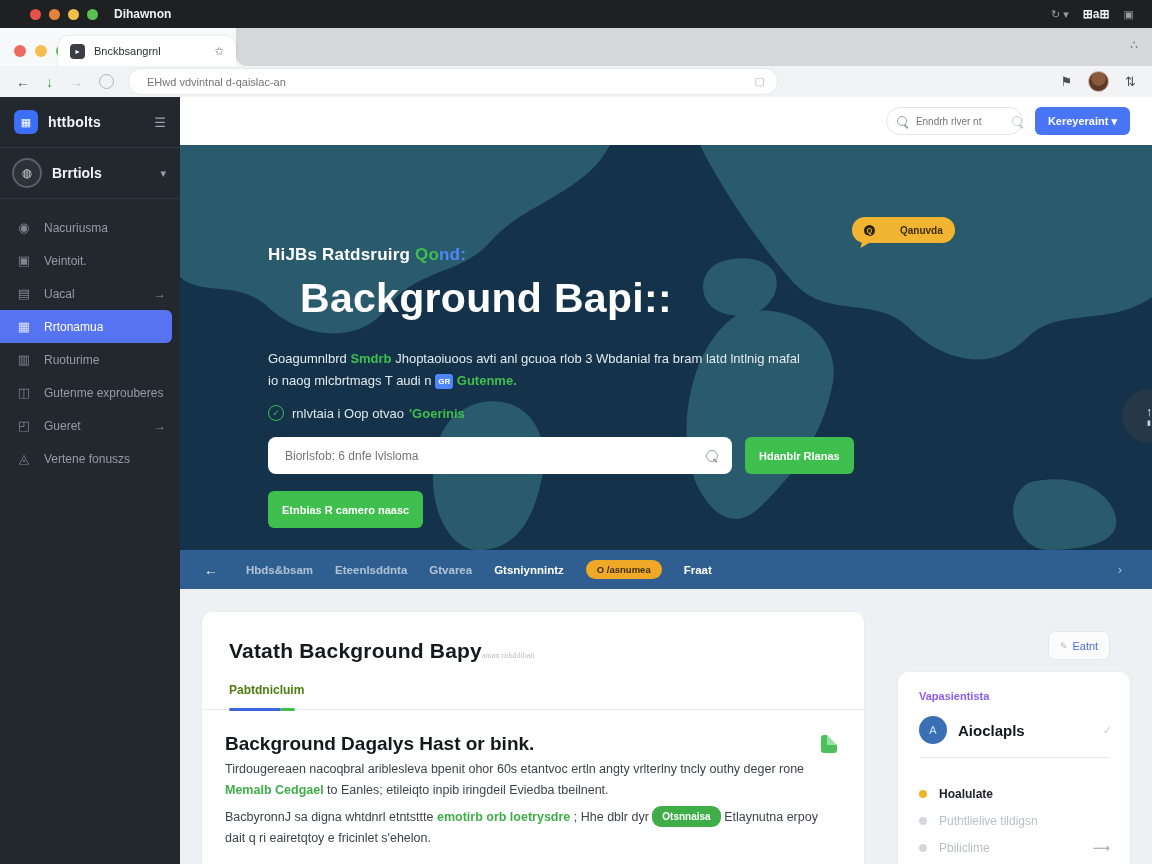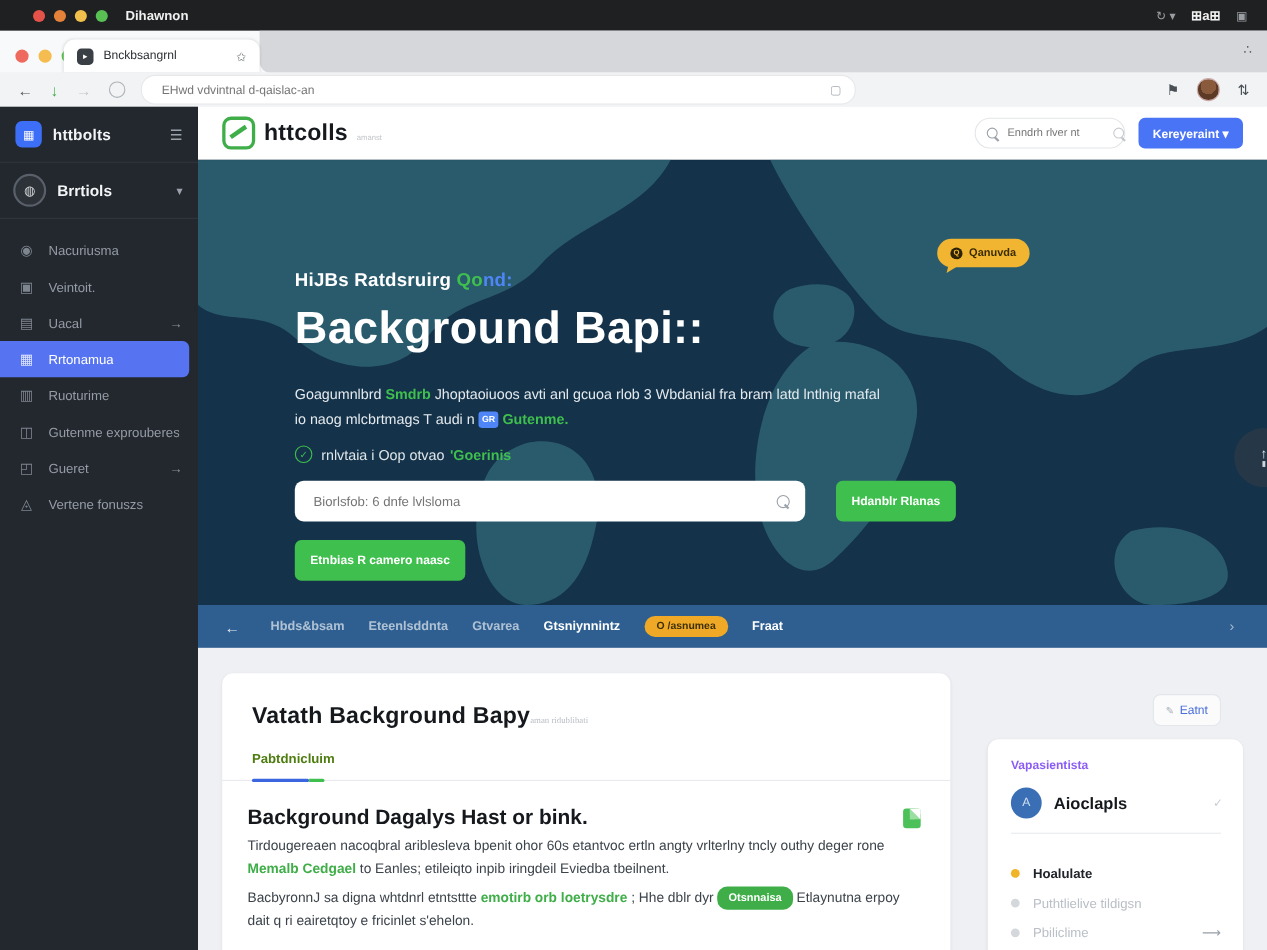--- a/index.html
+++ b/index.html
@@ -80,42 +80,42 @@
   .hd-search input{border:none;outline:none;background:transparent;width:84px;margin-left:7px;
     font-size:10px;color:#9aa1a9;font-family:"Liberation Sans",sans-serif;}
   .hd-search .mag.end{opacity:.55;}
   .hd-btn{height:28px;padding:0 13px;background:#4a74f6;color:#fff;font-size:11px;font-weight:bold;
     border:none;border-radius:6px;display:flex;align-items:center;}
   
   .hero{position:absolute;left:180px;top:145px;width:972px;height:405px;background:#143249;overflow:hidden;}
   .hero svg.map{position:absolute;left:0;top:0;}
   .hero-inner{position:absolute;left:88px;top:0;width:700px;}
   .bubble{position:absolute;left:672px;top:72px;background:#f2b531;border-radius:13px;height:26px;
-    display:flex;align-items:center;padding:0 12px;color:#3a2d05;font-size:10px;font-weight:bold;}
+    display:flex;align-items:center;padding:0 12px;color:#3a2d05;font-size:10px;font-weight:bold;gap:19px;}
   .bubble:after{content:"";position:absolute;left:10px;bottom:-7px;border:7px solid transparent;border-top-color:#f2b531;border-left-color:#f2b531;transform:rotate(14deg);}
   .bubble .bdot{width:11px;height:11px;border-radius:50%;background:#2c2304;margin-right:6px;color:#f2b531;font-size:7px;display:flex;align-items:center;justify-content:center;}
   .eyebrow{position:absolute;top:100px;font-size:17px;font-weight:bold;color:#ffffff;letter-spacing:.2px;white-space:nowrap;}
   .eyebrow .g{color:#3fbf4e;} .eyebrow .b{color:#4f86f7;}
-  .hero-title{position:absolute;top:130px;font-size:41px;font-weight:bold;color:#ffffff;letter-spacing:.3px;white-space:nowrap;}
+  .hero-title{position:absolute;top:130px;font-size:41px;font-weight:bold;color:#ffffff;letter-spacing:.3px;white-space:nowrap;margin-left:32px;}
   .hero-desc{position:absolute;top:203px;width:545px;font-size:13px;line-height:1.68;color:#e4eaee;}
   .hero-desc .lnk{color:#3fbf4e;font-weight:bold;}
   .gr-badge{display:inline-block;background:#4f86f7;color:#fff;font-size:8px;font-weight:bold;
     border-radius:3px;padding:1px 3px;vertical-align:1px;}
   .checkline{position:absolute;top:260px;display:flex;align-items:center;font-size:13px;color:#dfe6ea;white-space:nowrap;}
   .checkline .ring{width:14px;height:14px;border:1.6px solid #3fbf4e;border-radius:50%;color:#3fbf4e;
     font-size:9px;display:flex;align-items:center;justify-content:center;margin-right:8px;}
   .checkline .lnk{color:#3fbf4e;font-weight:bold;margin-left:5px;}
   .hero-searchrow{position:absolute;top:292px;display:flex;align-items:center;}
   .hero-search{width:464px;height:37px;background:#fff;border-radius:8px;display:flex;align-items:center;}
   .hero-search input{border:none;outline:none;flex:1;margin-left:15px;font-size:12px;color:#9ba3ab;
     font-family:"Liberation Sans",sans-serif;}
   .hero-search .mag{margin-right:14px;width:10px;height:10px;}
   .btn-green{height:37px;background:#3fbf4e;color:#fff;border:none;border-radius:6px;
     font-size:11px;font-weight:bold;padding:0 14px;}
-  .hero-searchrow .btn-green{margin-left:28px;}
+  .hero-searchrow .btn-green{margin-left:13px;}
   .hero-cta{position:absolute;top:346px;}
   .floatbtn{position:absolute;right:-24px;top:244px;width:54px;height:54px;border-radius:50%;
     background:rgba(42,58,72,.8);color:#e8edf0;display:flex;flex-direction:column;align-items:center;justify-content:center;font-size:12px;line-height:1.1;}
   .floatbtn .sm{font-size:7px;color:#cfd6da;}
   
   .subnav{position:absolute;left:180px;top:550px;width:972px;height:39px;background:#2f5f90;
     display:flex;align-items:center;color:#fff;}
   .sn-back{margin-left:24px;font-size:14px;color:#e8eef4;}
   .sn-tabs{display:flex;align-items:center;gap:22px;margin-left:28px;font-size:11.5px;}
   .sn-tab{color:rgba(255,255,255,.62);font-weight:bold;}
@@ -255,25 +255,20 @@
       <span class="ar">→</span>
     </div>
     <div class="sb-item">
       <span class="ic">◬</span>
       <span class="lb">Vertene fonuszs</span>
     </div>
   </div>
 </div>
 
 <div class="siteheader">
-  <div class="logo">
-    <span class="logo-badge"></span>
-    <span class="logo-text">httcolls</span>
-    <span class="logo-sub">amanst</span>
-  </div>
   <div class="hd-right">
     <div class="hd-search">
       <span class="mag"></span>
       <input type="text" placeholder="Enndrh rlver nt" style="">
       <span class="mag end" style="margin-right:10px;"></span>
     </div>
     <button class="hd-btn">Kereyeraint ▾</button>
   </div>
 </div>
 

